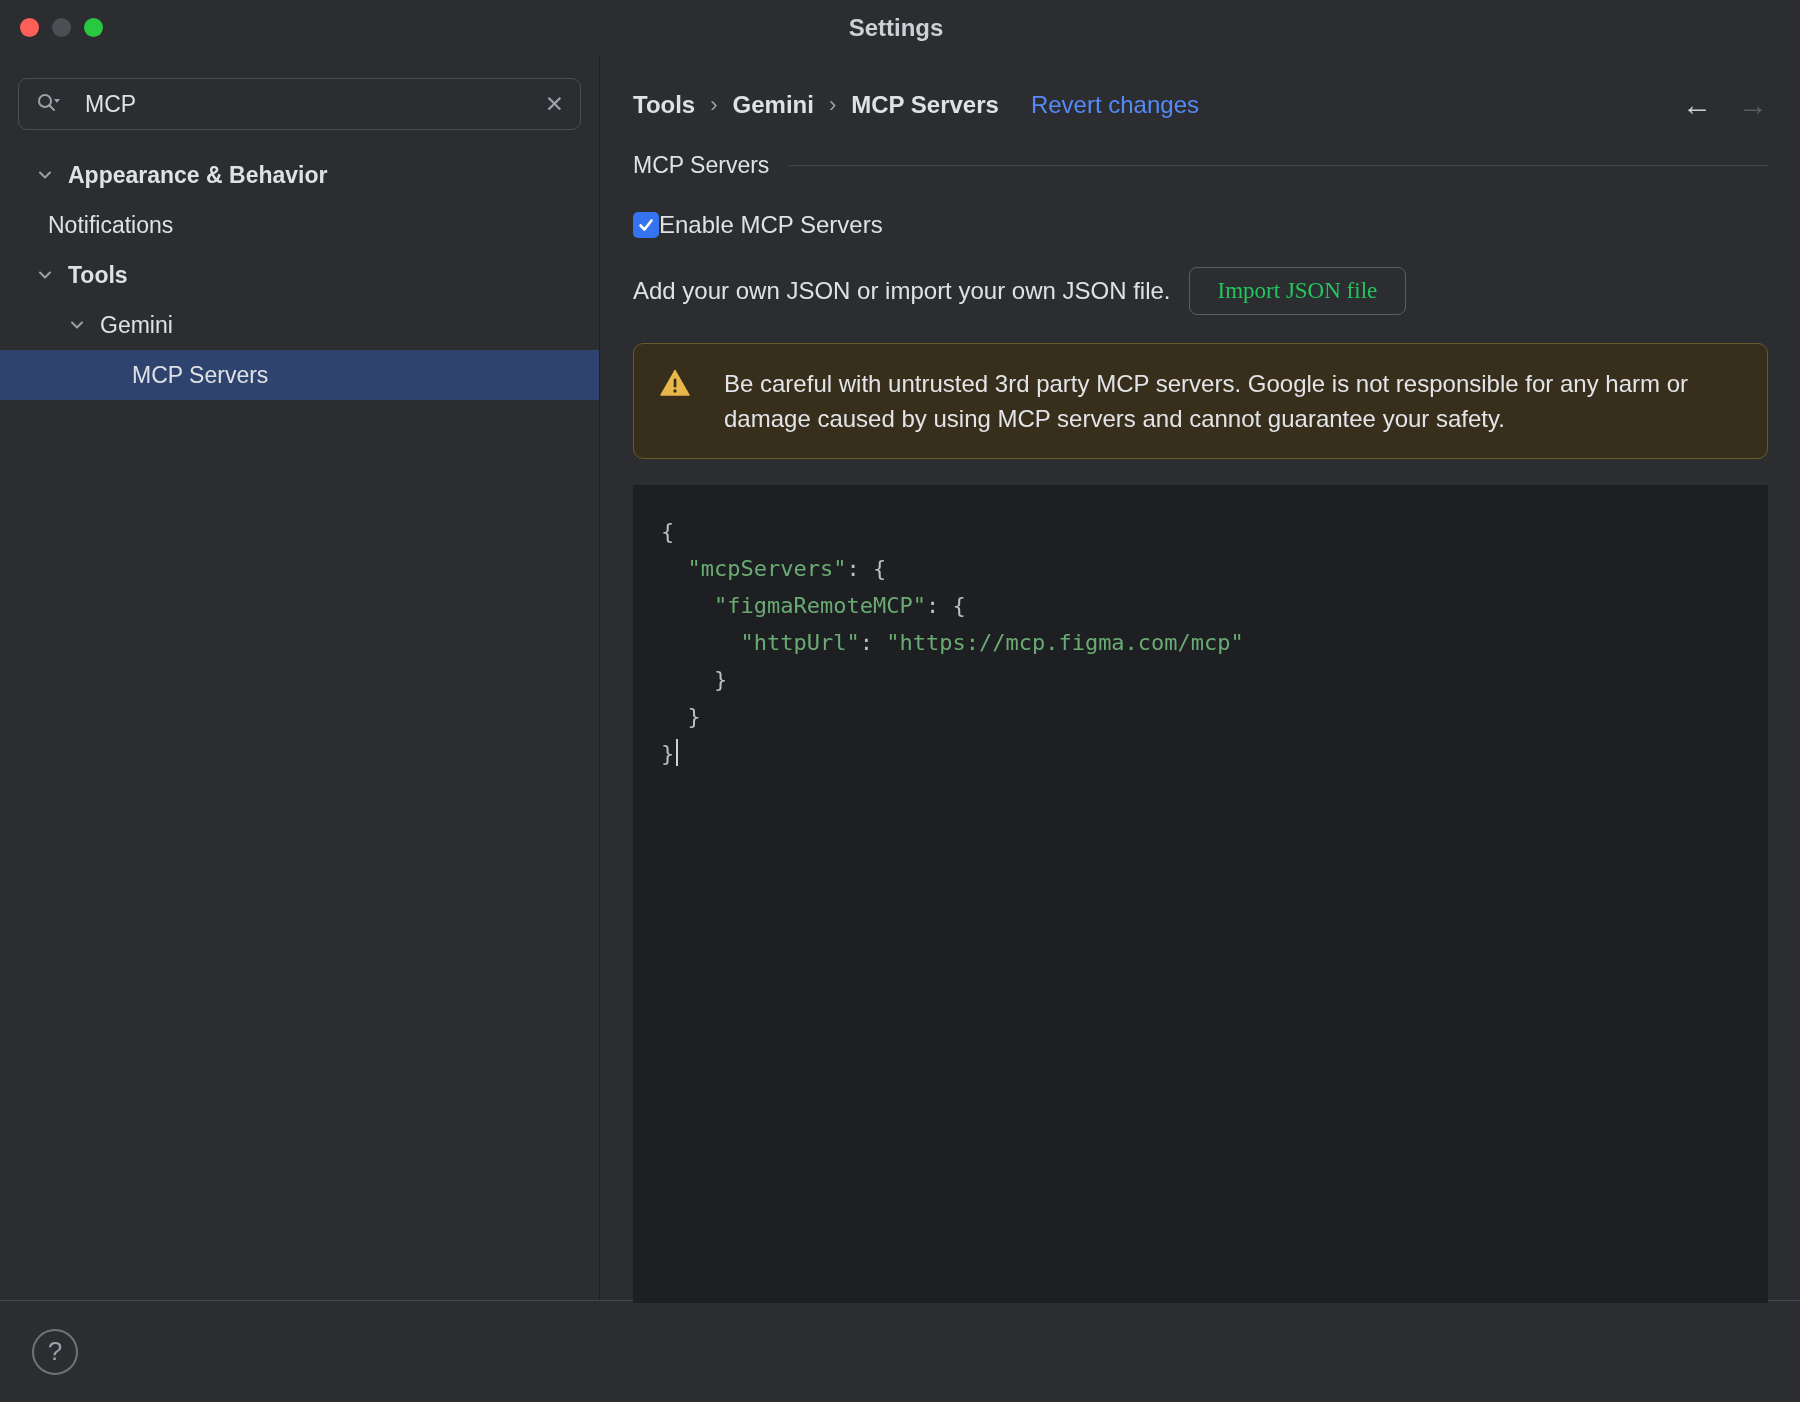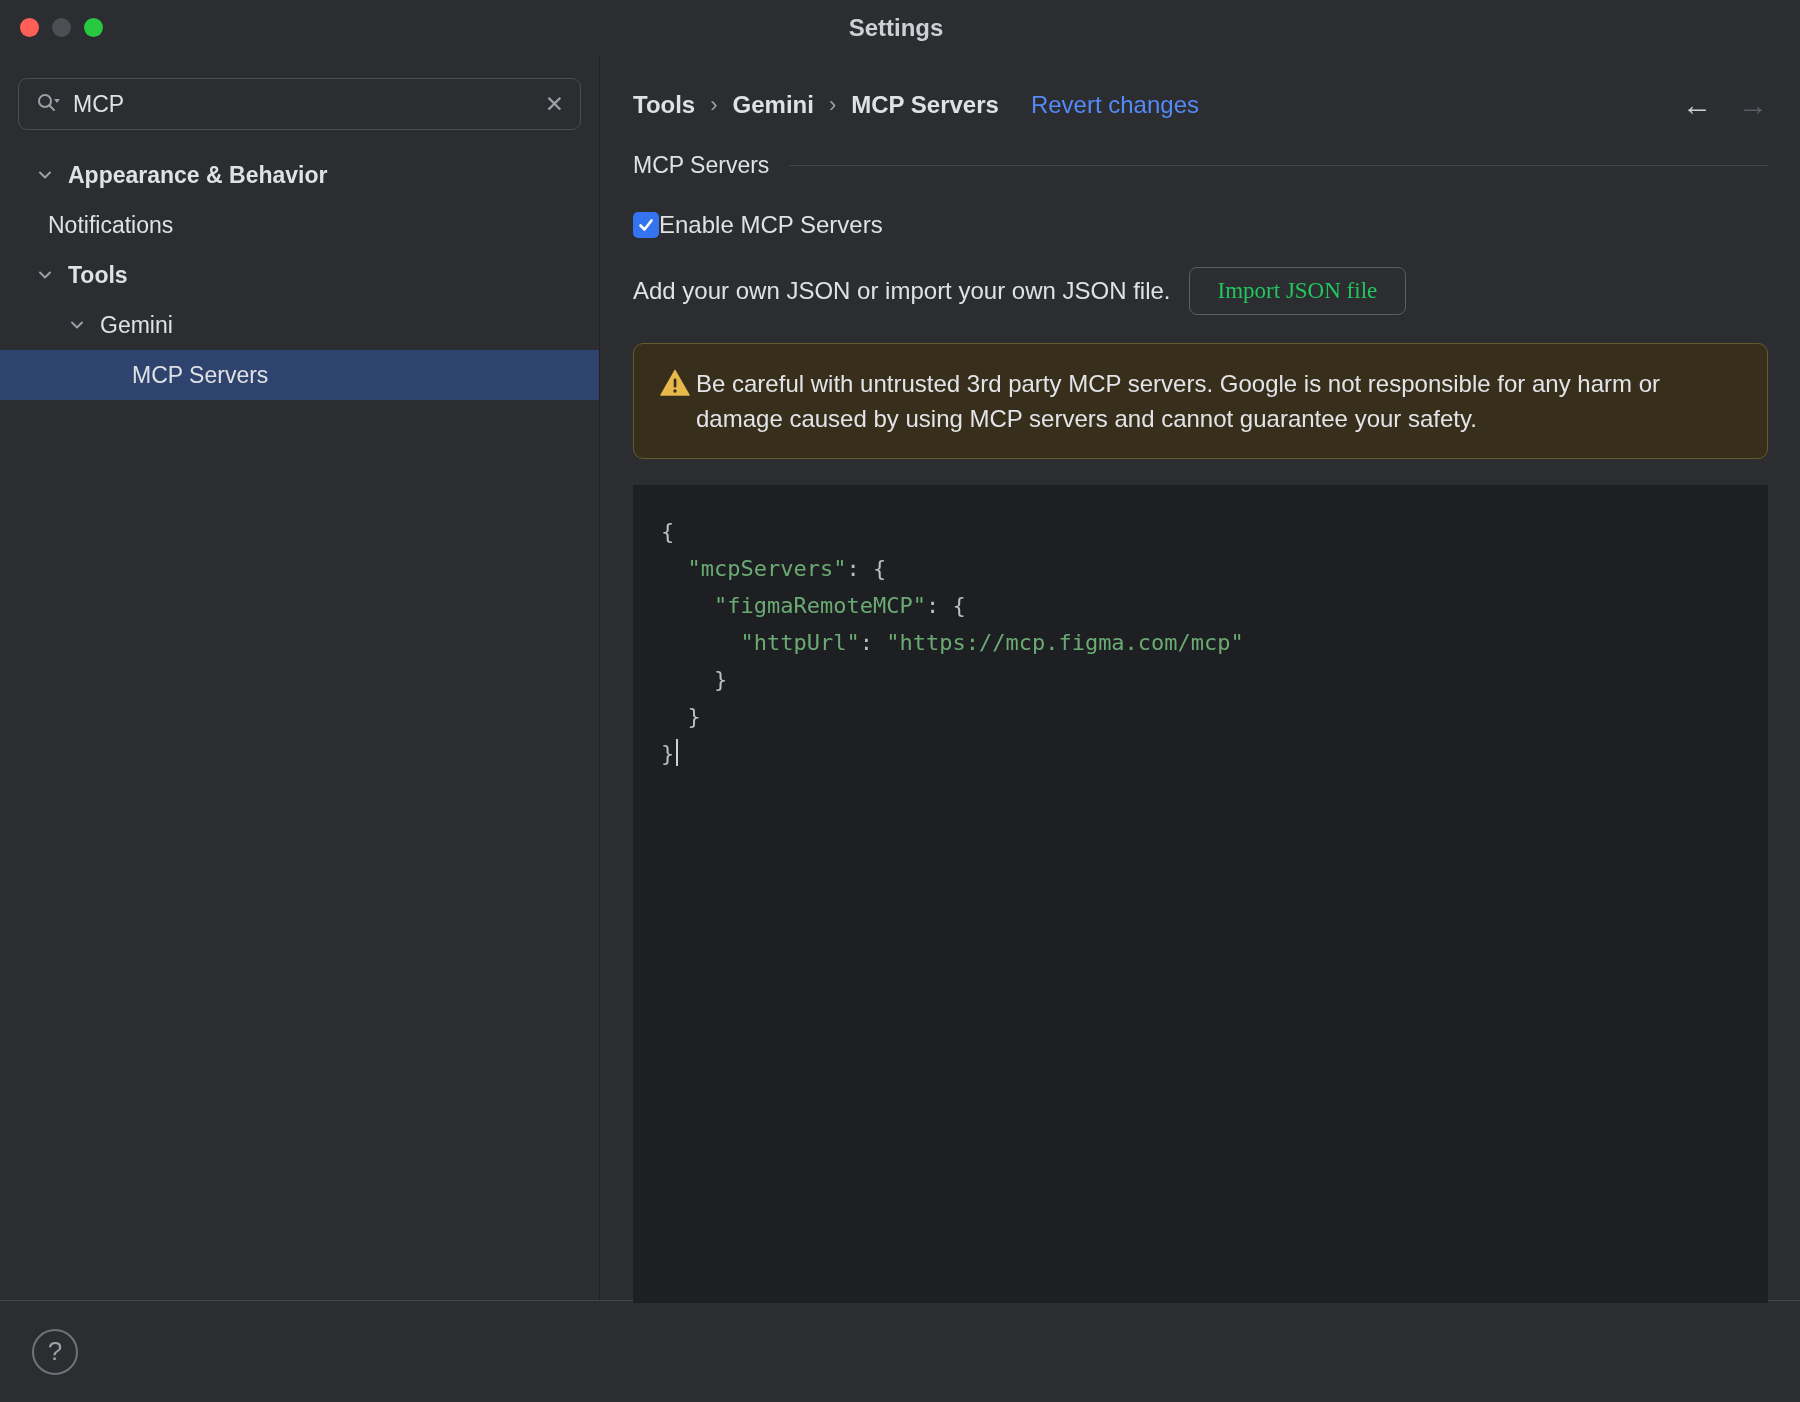--- a/index.html
+++ b/index.html
@@ -24,21 +24,21 @@
 
   
   .content { display: flex; height: 1245px; }
   .sidebar { width: 600px; border-right: 1px solid #1f2023; padding-top: 23px; flex-shrink: 0; }
   .main { flex: 1; padding: 0 32px 0 33px; position: relative; }
 
   
   .searchbox {
     margin: 0 18px; height: 52px;
     border: 1px solid #4b4e54; border-radius: 9px;
-    display: flex; align-items: center; padding: 0 16px; gap: 12px;
+    display: flex; align-items: center; padding: 0 16px; gap: 24px;
   }
   .search-input {
     flex: 1; background: transparent; border: none; outline: none;
     color: #dfe1e5; font-size: 23px; font-family: "Liberation Sans", sans-serif;
   }
   .clear-x { color: #9da0a8; font-size: 23px; cursor: default; }
 
   .tree { margin-top: 20px; }
   .tree-item {
     height: 50px; display: flex; align-items: center;
@@ -77,21 +77,21 @@
     margin-left: 18px; height: 48px; padding: 0 28px;
     border: 1px solid #5a5d63; border-radius: 8px;
     background: transparent; color: #22c55e; font-size: 23px;
     font-family: Liberation Serif, serif; cursor: pointer;
   }
 
   
   .warnbanner {
     margin-top: 28px;
     background: #372e1b; border: 1px solid #6b592e; border-radius: 10px;
-    padding: 22px 26px; display: flex; gap: 6px; align-items: flex-start;
+    padding: 22px 26px; display: flex; gap: 34px; align-items: flex-start;
   }
   .warn-icon { width: 30px; height: 28px; flex-shrink: 0; margin-top: 3px; }
   .warn-text { font-size: 24px; line-height: 35px; color: #e2e4e8; }
 
   
   .editor {
     margin-top: 26px; height: 818px; background: #1e1f22;
     padding: 28px 28px; overflow: hidden; cursor: text;
   }
   .code-line {

